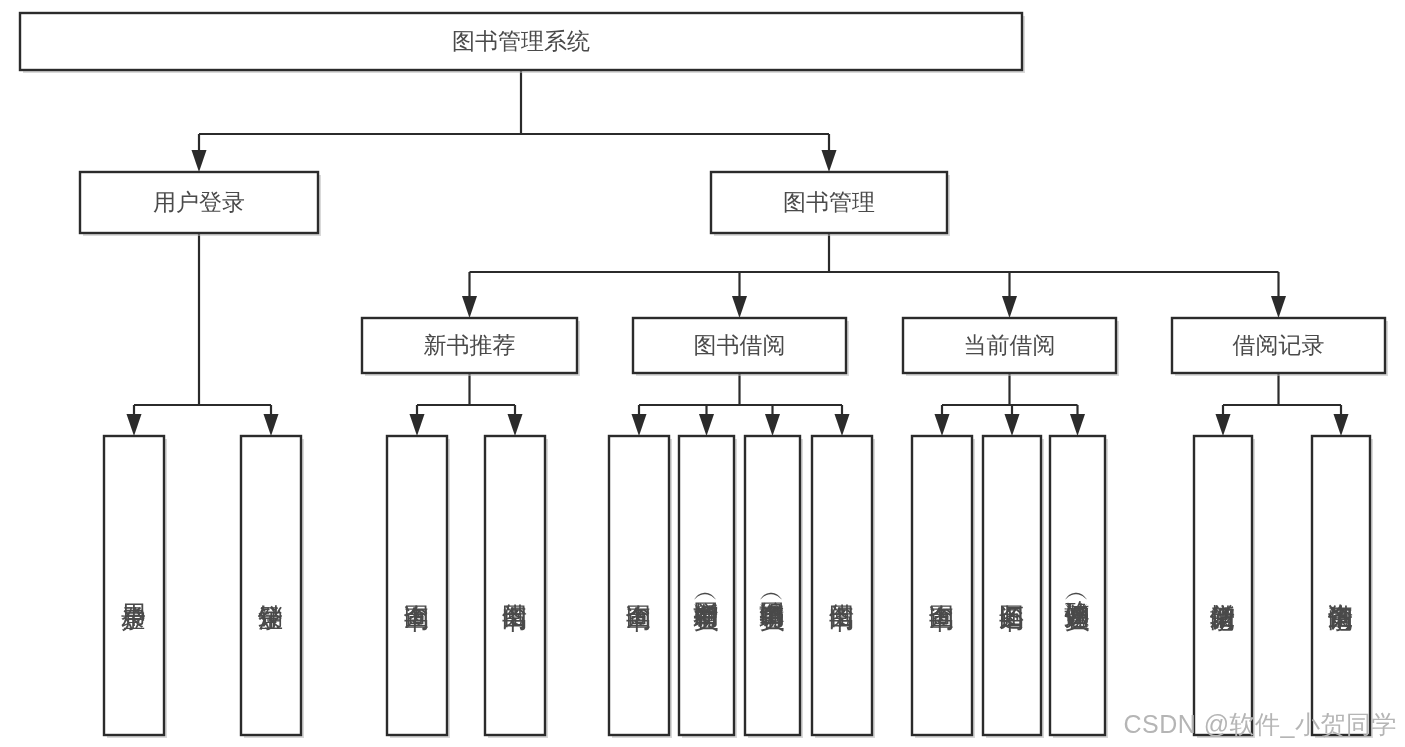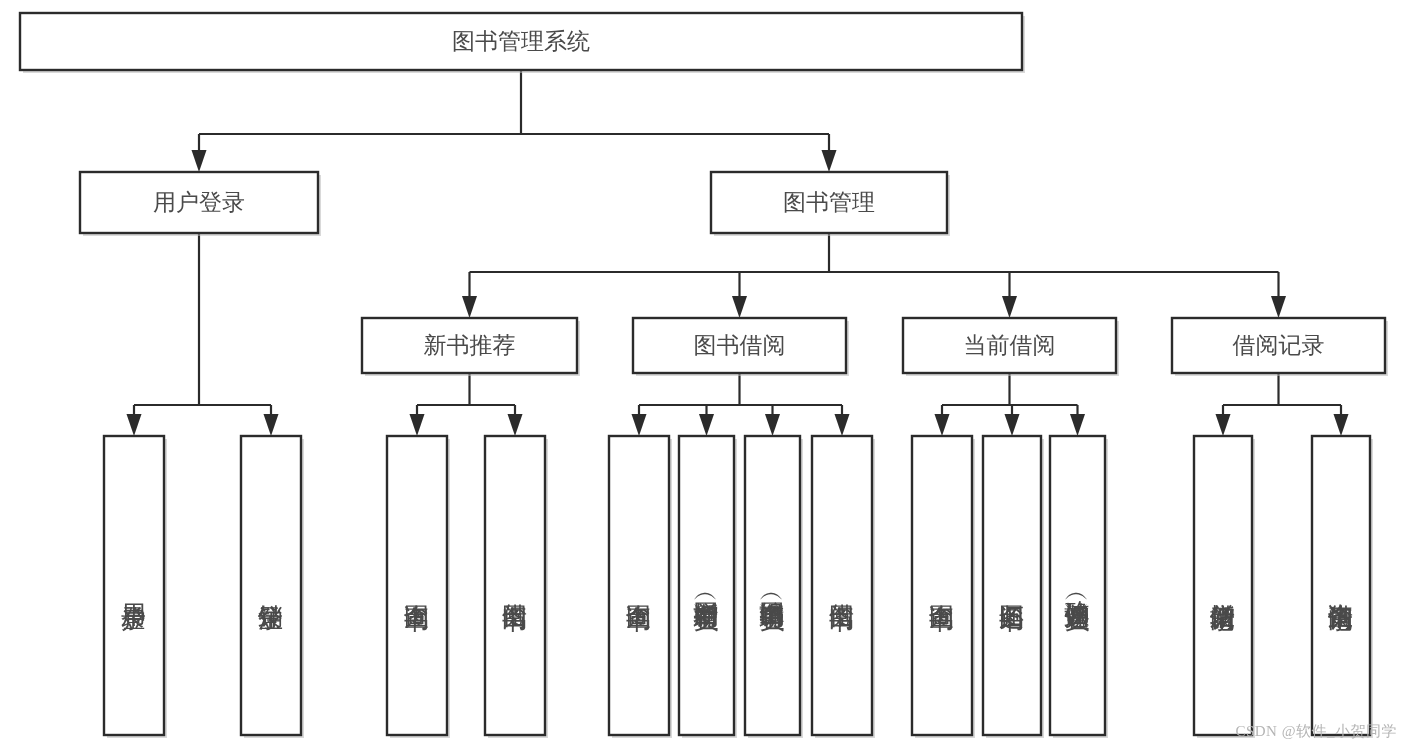--- a/index.html
+++ b/index.html
@@ -68,22 +68,22 @@
     font-size: 25px;
     line-height: 1.12;
     letter-spacing: 1px;
     color: #4a4a4a;
     white-space: nowrap;
   }
   .watermark {
     position: absolute;
     right: 8px;
     bottom: 6px;
-    font-family: Liberation Serif, serif;
-    font-size: 15px;
+    font-family: Liberation Sans, sans-serif;
+    font-size: 25px;
     color: #b5b5b5;
     letter-spacing: 0.5px;
     white-space: nowrap;
     margin-top: 12px;
   }
 </style>
 </head>
 <body>
 
 <div id="diagram-root">

